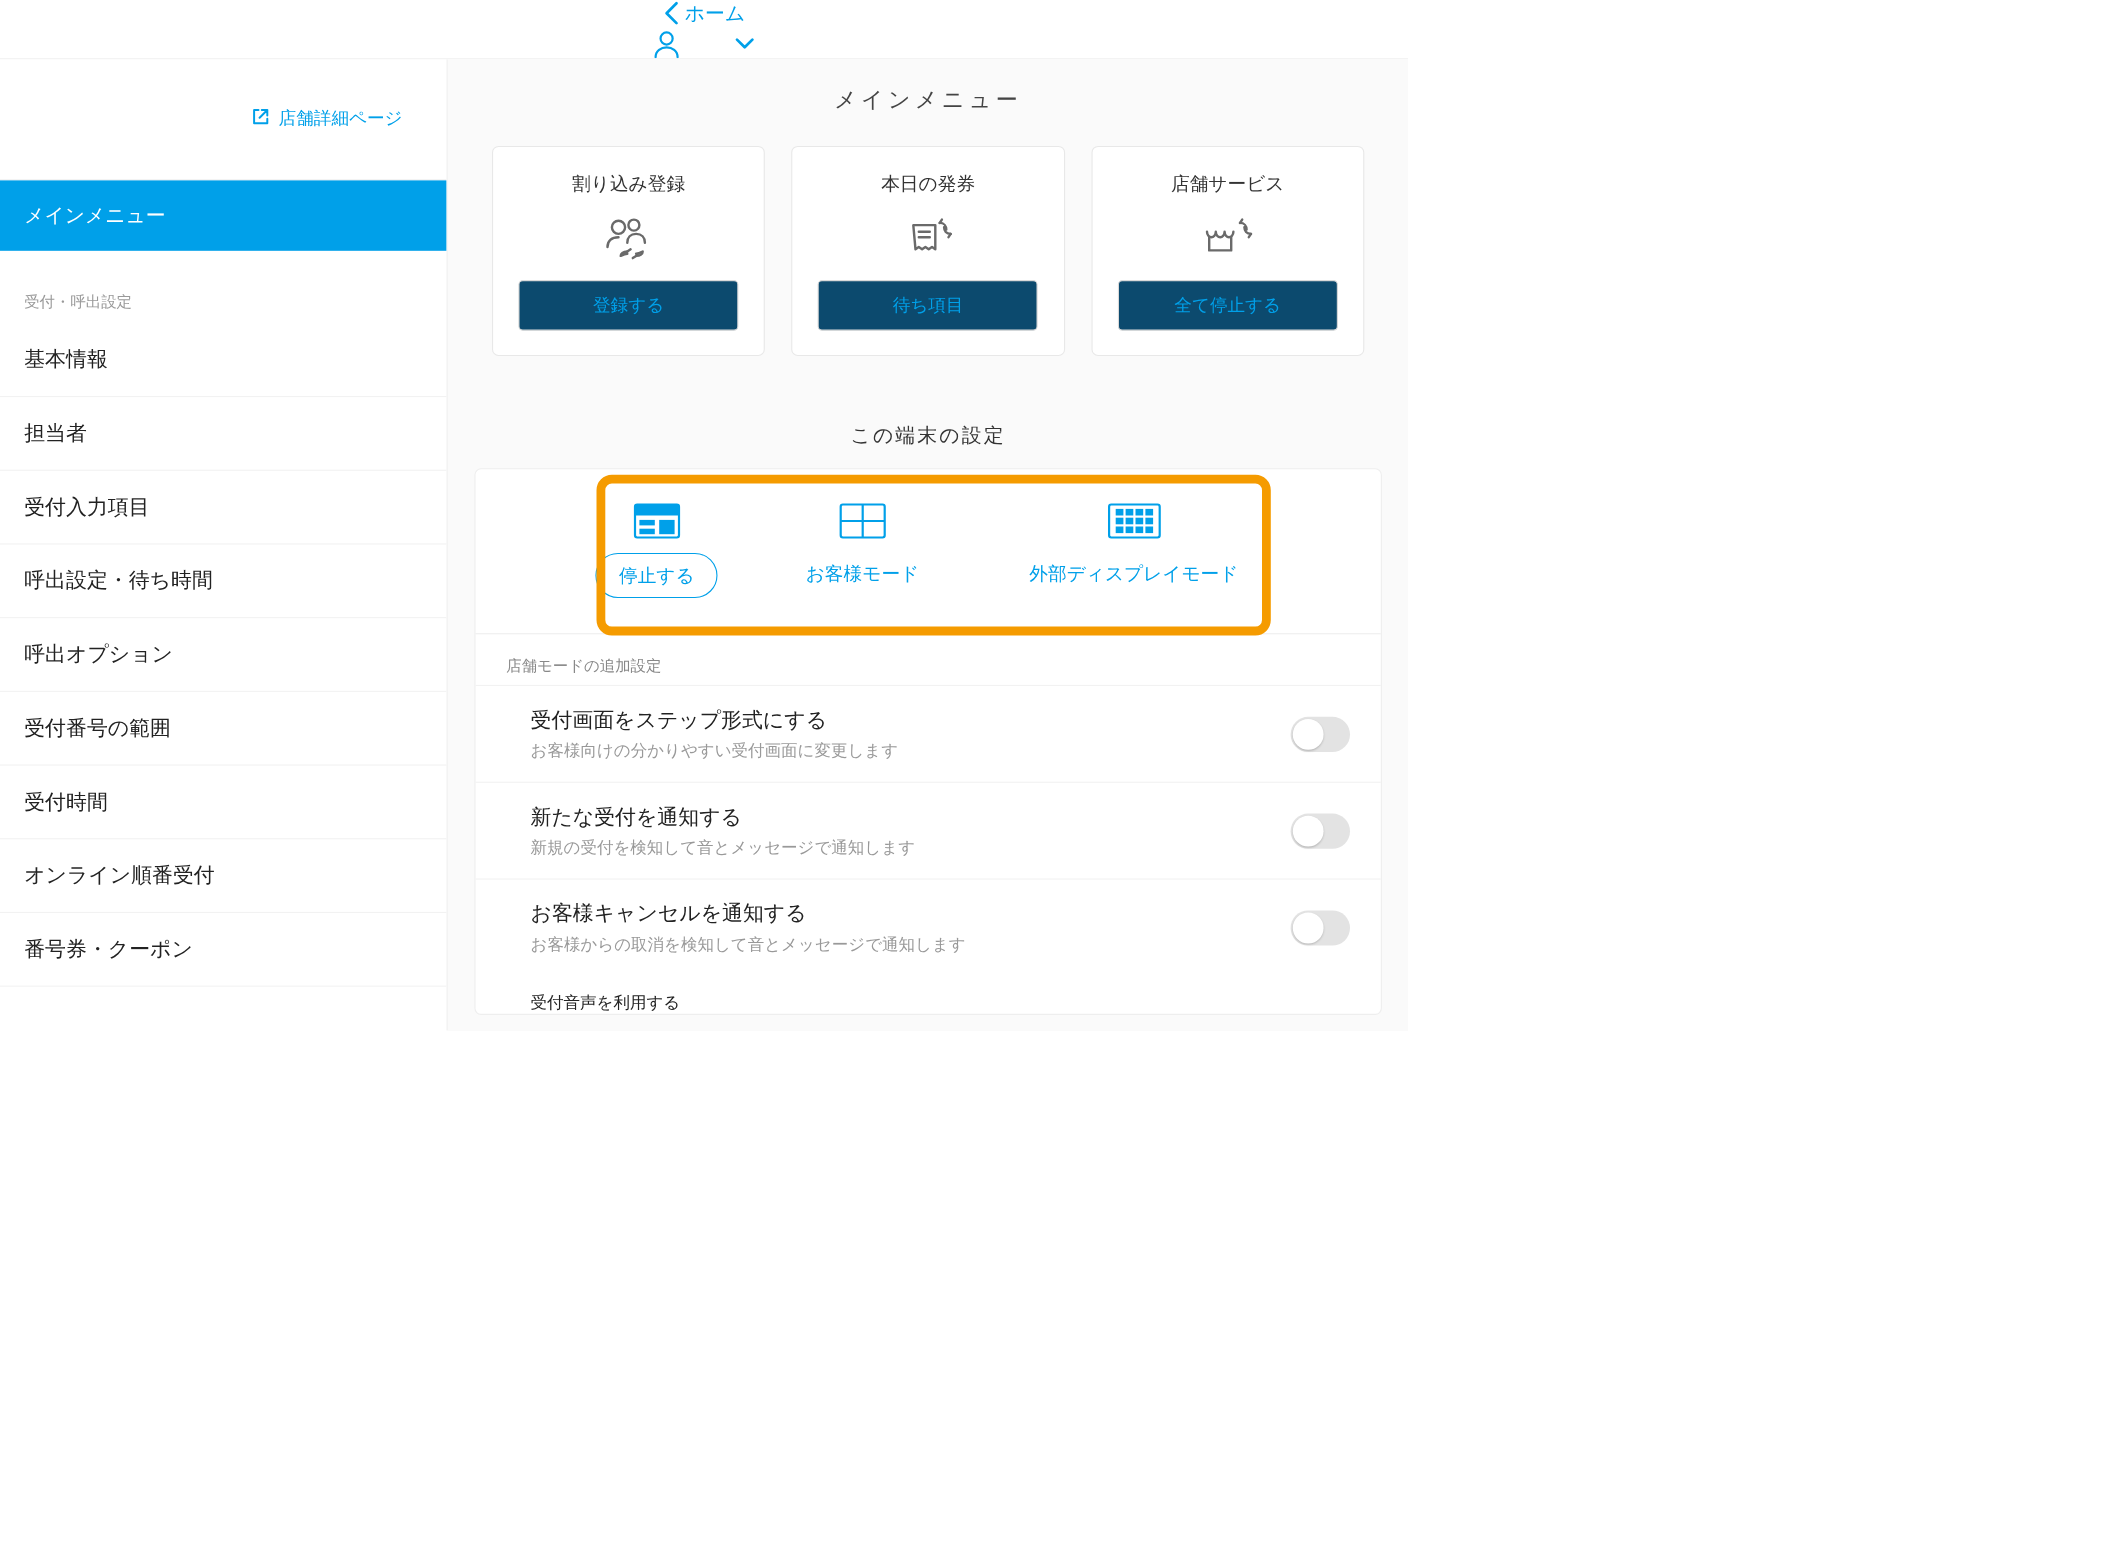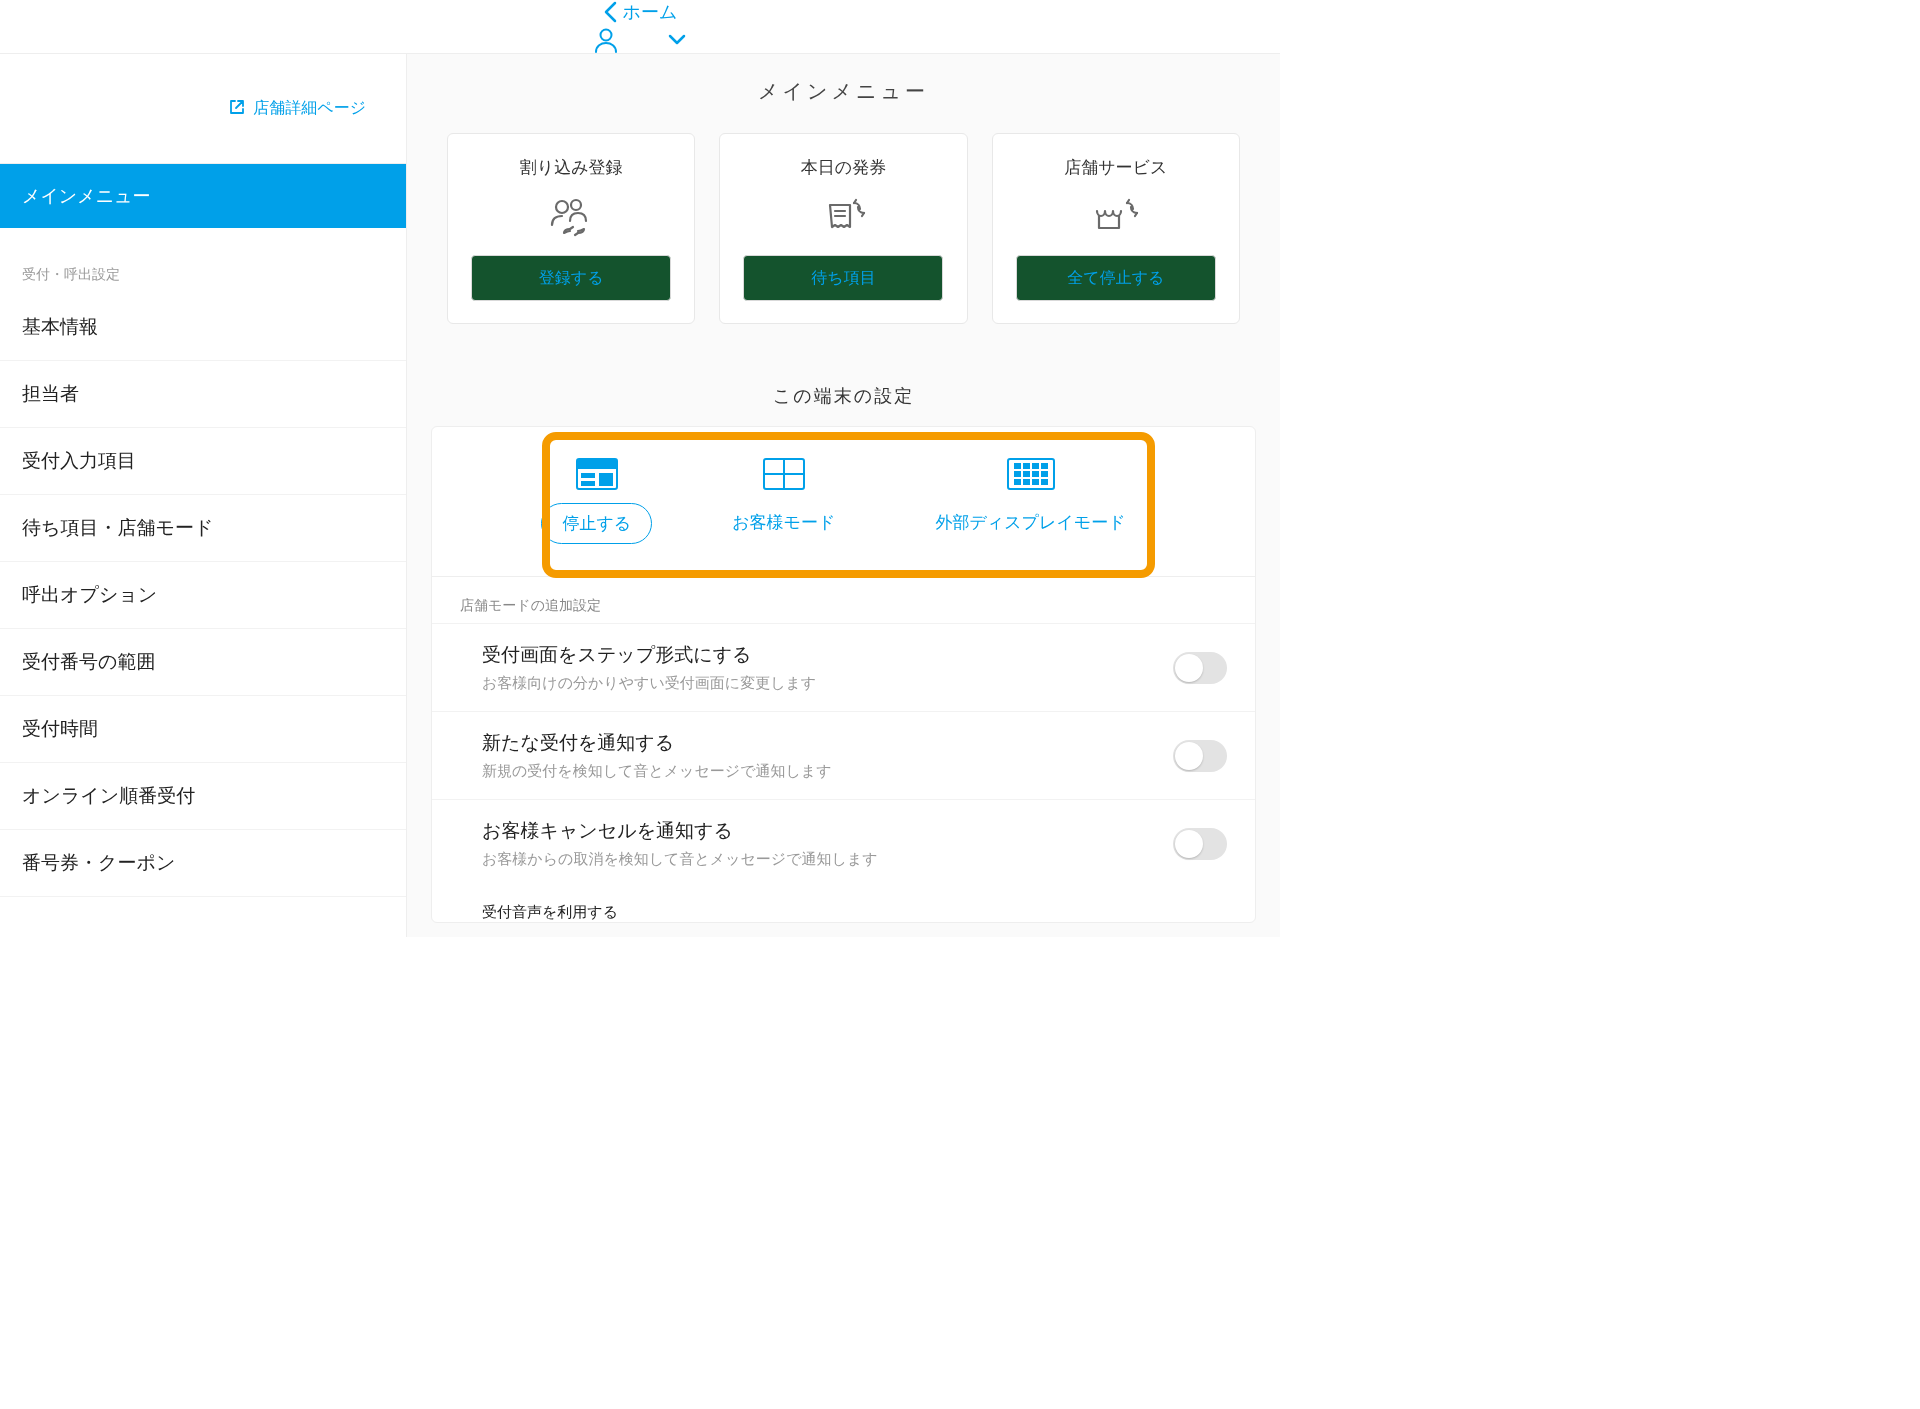--- a/index.html
+++ b/index.html
@@ -110,21 +110,21 @@
     padding: 22px 10px 22px;
     display: flex;
     flex-direction: column;
     align-items: center;
     gap: 14px;
   }
   .card-title { font-size: 17px; color: #333; }
   .card-icon { height: 48px; display:flex; align-items:center; justify-content:center; }
   .card-btn {
     border: 1px solid #d9d9d9;
-    background: #14532d;
+    background: #0c4a6e;
     color: #00a0e9;
     font-size: 16px;
     width: 200px;
     height: 46px;
     border-radius: 4px;
     cursor: pointer;
   }
 
   .section-title2 {
     text-align: center;
@@ -258,21 +258,21 @@
 
     <div class="sidebar-active">
       <span>メインメニュー</span>
     </div>
 
     <div class="sidebar-section-label">受付・呼出設定</div>
 
     <div class="sidebar-item"><span>基本情報</span></div>
     <div class="sidebar-item"><span>担当者</span></div>
     <div class="sidebar-item"><span>受付入力項目</span></div>
-    <div class="sidebar-item"><span>待ち項目・店舗モード</span></div>
+    <div class="sidebar-item"><span>呼出設定・待ち時間</span></div>
     <div class="sidebar-item"><span>呼出オプション</span></div>
     <div class="sidebar-item"><span>受付番号の範囲</span></div>
     <div class="sidebar-item"><span>受付時間</span></div>
     <div class="sidebar-item"><span>オンライン順番受付</span></div>
     <div class="sidebar-item"><span>番号券・クーポン</span></div>
   </div>
 
   <div class="main">
     <div class="page-title">メインメニュー</div>
 

